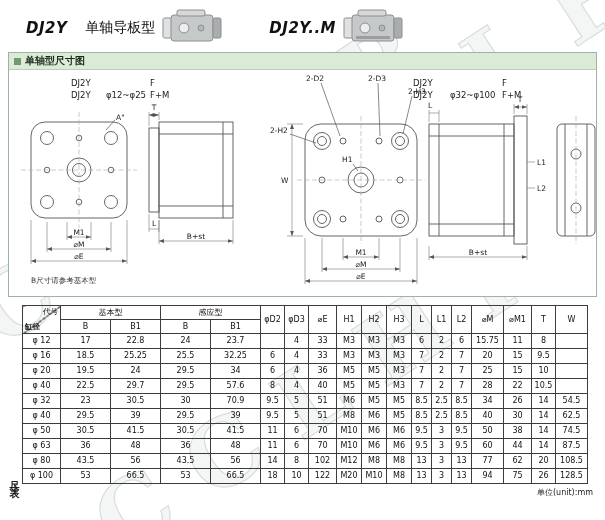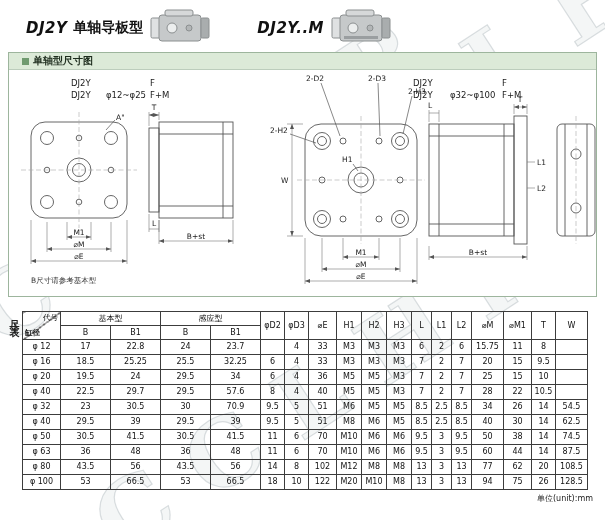--- a/index.html
+++ b/index.html
@@ -26,30 +26,30 @@
   .accent-bar { width:3px; height:13px; background:#1d7fa3; margin-right:5px; }
   .page-header .title { color:#1d7fa3; font-size:12px; font-weight:bold; letter-spacing:2px; }
   .tri-down { width:0; height:0; border-left:5px solid transparent; border-right:5px solid transparent; border-top:7px solid #1d7fa3; margin-left:4px; }
 
   
   .sections { display:flex; align-items:center; height:44px; margin-top:6px; }
   .section { display:flex; align-items:center; gap:6px; }
   .section-1 { margin-left:26px; }
   .section-2 { margin-left:46px; }
   .model { font-size:15px; font-weight:bold; font-style:italic; letter-spacing:0.5px; }
-  .desc  { font-size:14px; font-weight:bold; }
+  .desc  { font-size:14px; font-weight:normal;margin-left:12px; }
 
   
   .panel { margin:2px 8px 0 8px; border:1px solid #9db59d; background:#fff; }
-  .panel-title { display:flex; align-items:center; gap:4px; background:#dcead8; border-bottom:1px solid #bccdbc; font-size:10px; font-weight:bold; color:#1c2b1c; padding:2px 13px; height:17px; }
+  .panel-title { display:flex; align-items:center; gap:4px; background:#dcead8; border-bottom:1px solid #bccdbc; font-size:10px; font-weight:bold; color:#1c2b1c; padding:2px 5px; height:17px; }
   .panel-title .sq { width:7px; height:7px; background:#6f9a6f; display:inline-block; }
   .drawing { display:block; }
 
   
-  .table-wrap { display:flex; margin:14px 8px 0 6px; align-items:flex-start; }
+  .table-wrap { display:flex; margin:8px 8px 0 6px; align-items:flex-end; }
   .side-tab {
     width:16px; display:flex; align-items:center; justify-content:center;
     writing-mode:vertical-rl; text-orientation:upright;
     font-size:10px; font-weight:bold; letter-spacing:4px; color:#222;
   }
   table.dim-table { border-collapse:collapse; table-layout:fixed; width:565px; font-size:8px; }
   .dim-table th, .dim-table td {
     border:0.5px solid #3c3c3c; text-align:center; vertical-align:middle;
     padding:0; height:14px; line-height:14px; overflow:hidden; white-space:nowrap;
     font-weight:normal; background:transparent;

